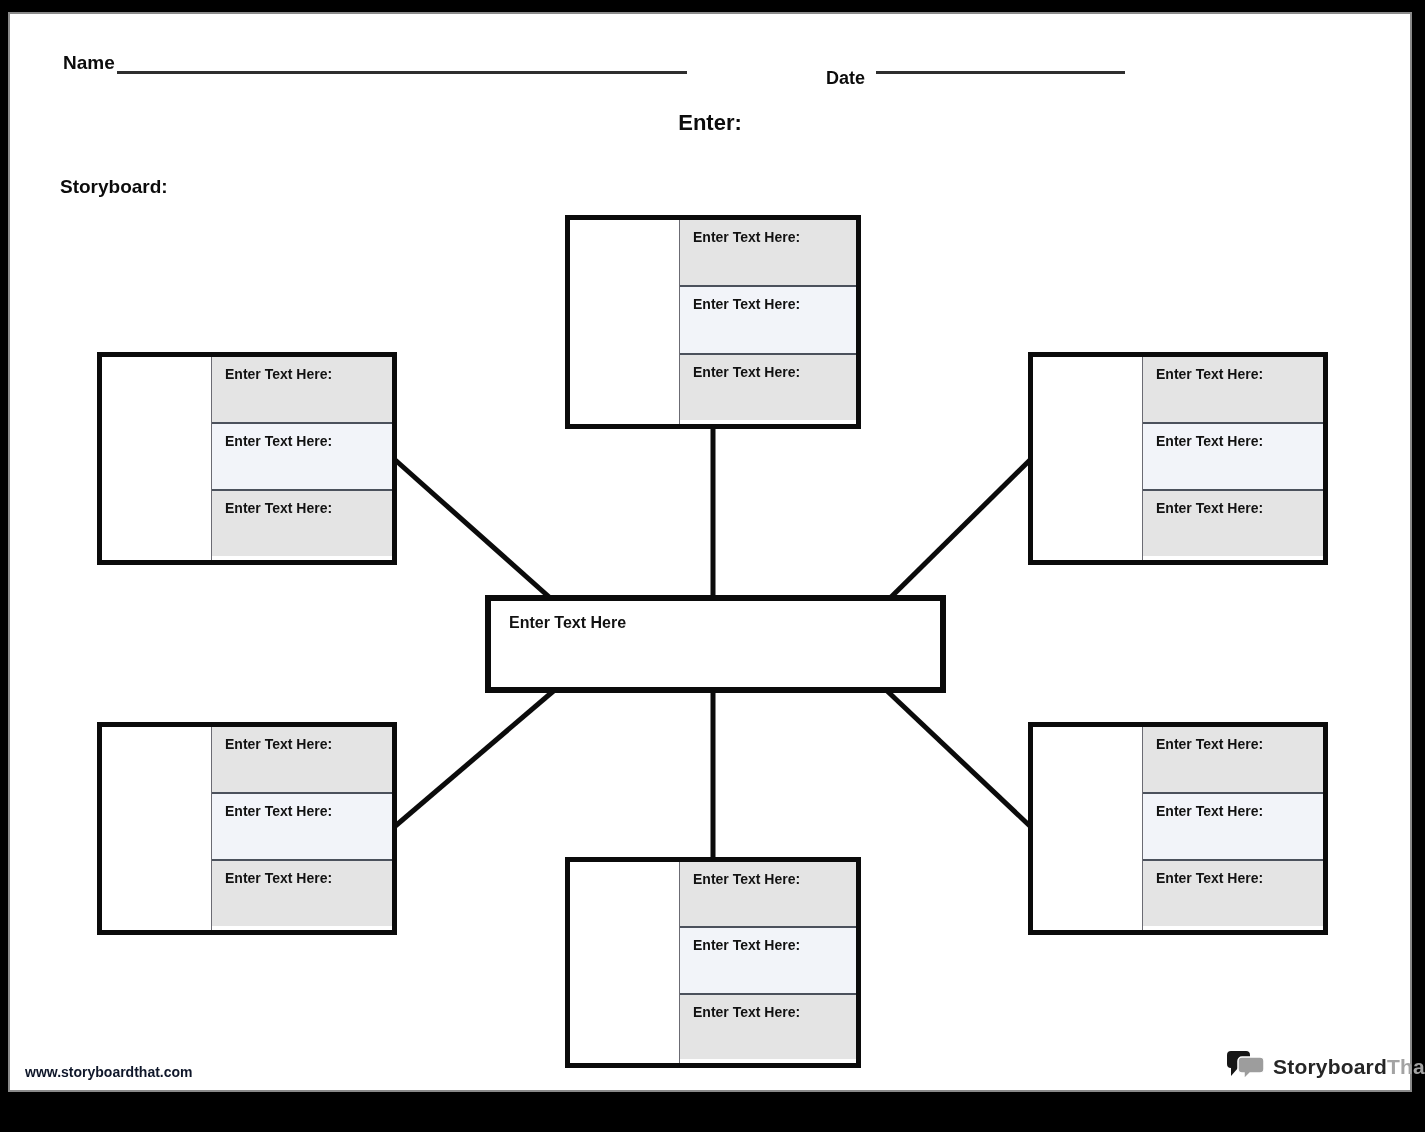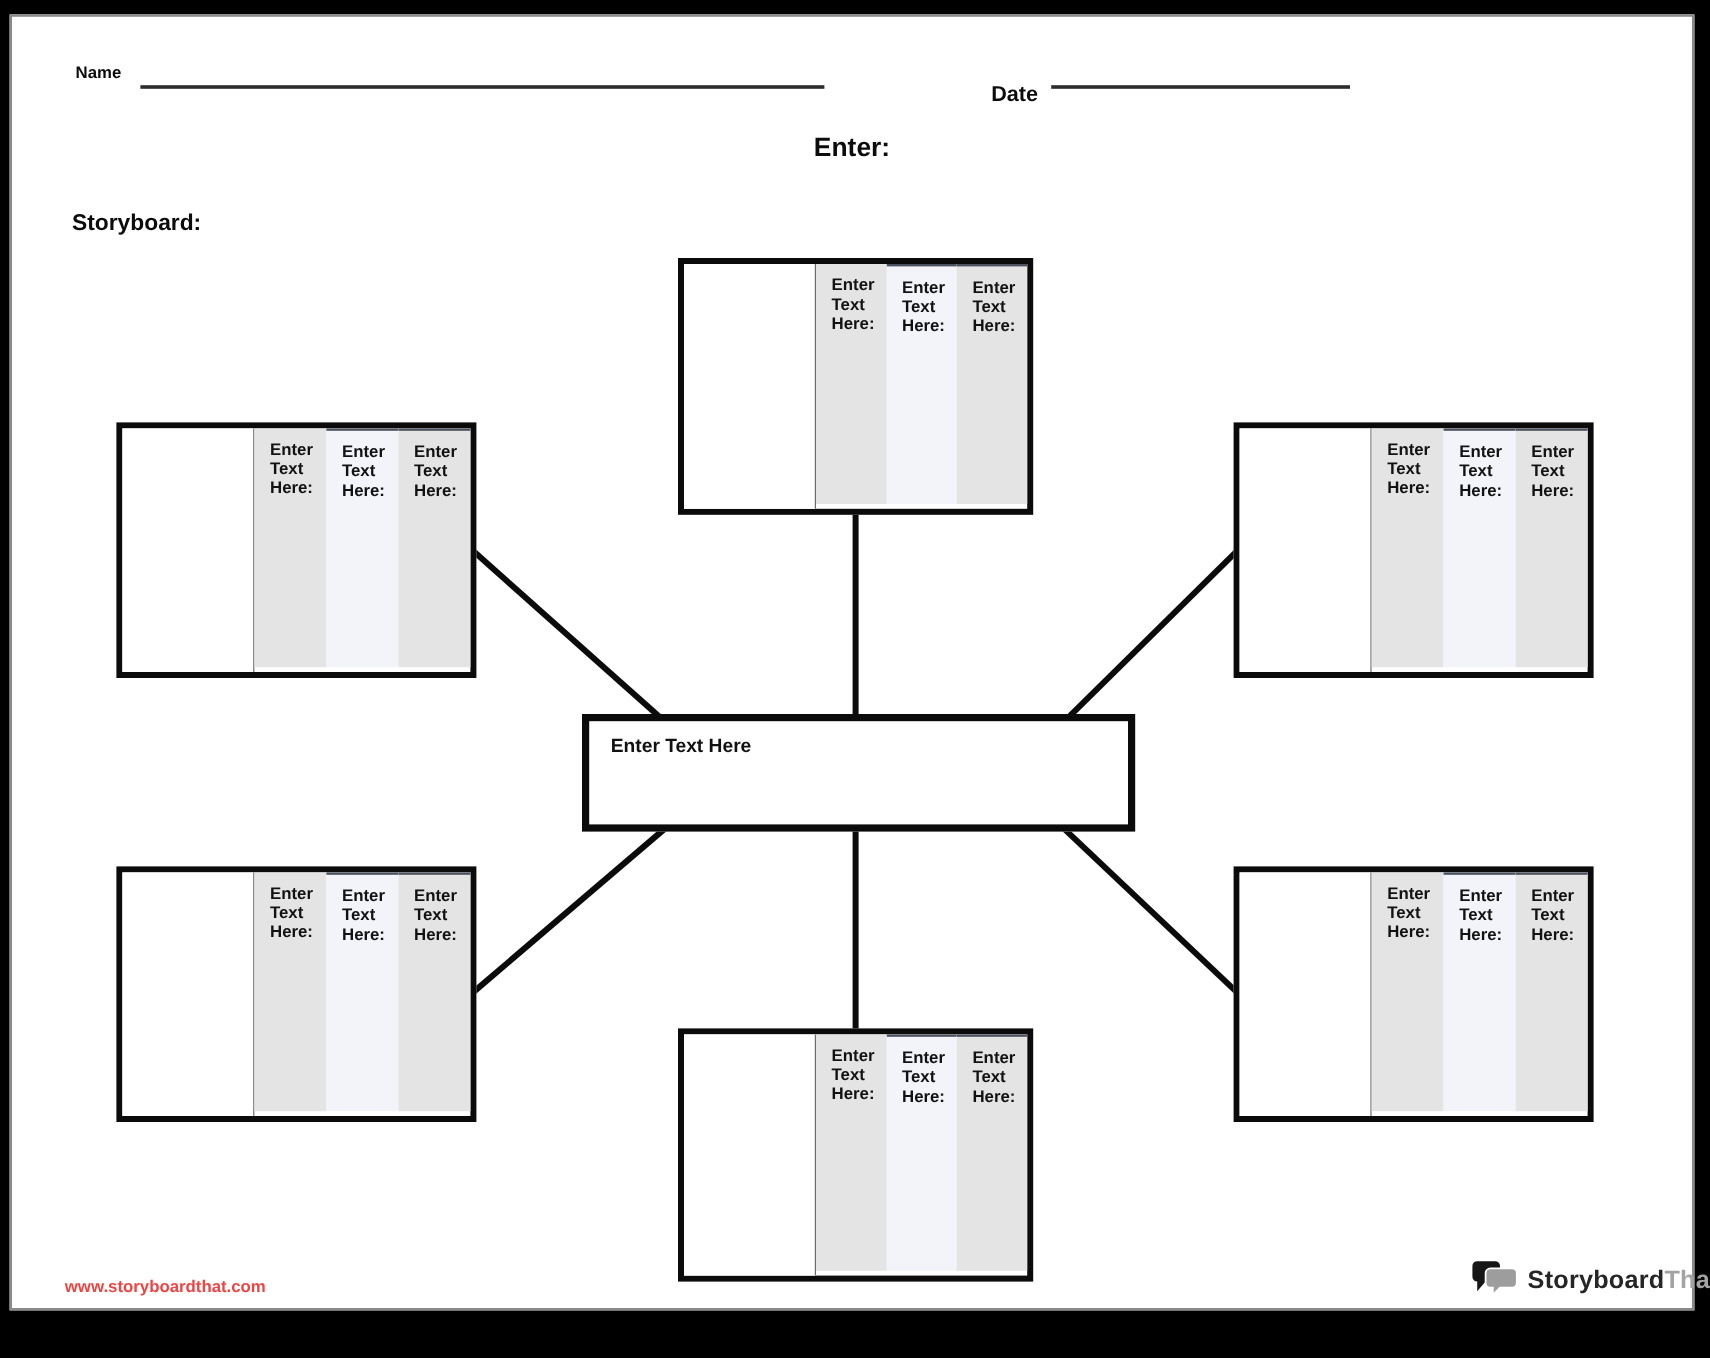--- a/index.html
+++ b/index.html
@@ -20,43 +20,43 @@
   .spoke{
     position:absolute;background:#fff;border:5px solid #0b0b0b;
     box-sizing:border-box;z-index:2;
   }
   .spoke-col{
     position:absolute;left:0;top:0;bottom:0;width:110px;background:#fff;
     border-right:1.5px solid #6b6b73;box-sizing:border-box;
   }
   .spoke-rows{
     position:absolute;left:110px;right:0;top:0;bottom:4px;
-    display:flex;flex-direction:row;
+    display:flex;flex-direction:column;
   }
   .srow{flex:1;padding:9px 4px 0 13px;font-size:14px;font-weight:bold;color:#121212;box-sizing:border-box;}
   .srow + .srow{border-top:2px solid #4b515c;}
   .row-a{background:#e4e4e4;}
   .row-b{background:#f2f4f9;}
   .center-node{
     position:absolute;left:475px;top:581px;width:461px;height:98px;
     background:#fff;border:6px solid #0b0b0b;box-sizing:border-box;z-index:3;
     padding:13px 0 0 18px;font-size:16px;font-weight:bold;color:#121212;
   }
-  .footer-url{position:absolute;left:15px;top:1050px;font-size:14px;font-weight:bold;color:#ef4444;margin-left:29px;}
+  .footer-url{position:absolute;left:15px;top:1050px;font-size:14px;font-weight:bold;color:#0f172a;}
   .logo{position:absolute;left:1216px;top:1036px;display:flex;align-items:center;gap:7px;}
   .logo-text{font-size:21px;font-weight:bold;letter-spacing:0.2px;}
   .logo-primary{color:#262626;text-align:center;}
   .logo-secondary{color:#a3a3a3;}
 </style>
 </head>
 <body>
 
 <div class="page">
 
-  <div class="hdr-label" style="left:53px;top:38px;font-size:14px;">Name</div>
+  <div class="hdr-label" style="left:53px;top:38px;font-size:19px;">Name</div>
   <div class="blank-line" style="left:107px;top:57px;width:570px;"></div>
 
   <div class="hdr-label" style="left:816px;top:38px;font-size:18px;margin-top:16px;">Date</div>
   <div class="blank-line" style="left:866px;top:57px;width:249px;"></div>
 
   <div class="title-label">Enter:</div>
   <div class="directions-label">Storyboard:</div>
 
   <svg class="connectors" width="1400" height="1076" viewBox="0 0 1400 1076">
     <line x1="703" y1="413" x2="703" y2="592" stroke="#0b0b0b" stroke-width="5"></line>

